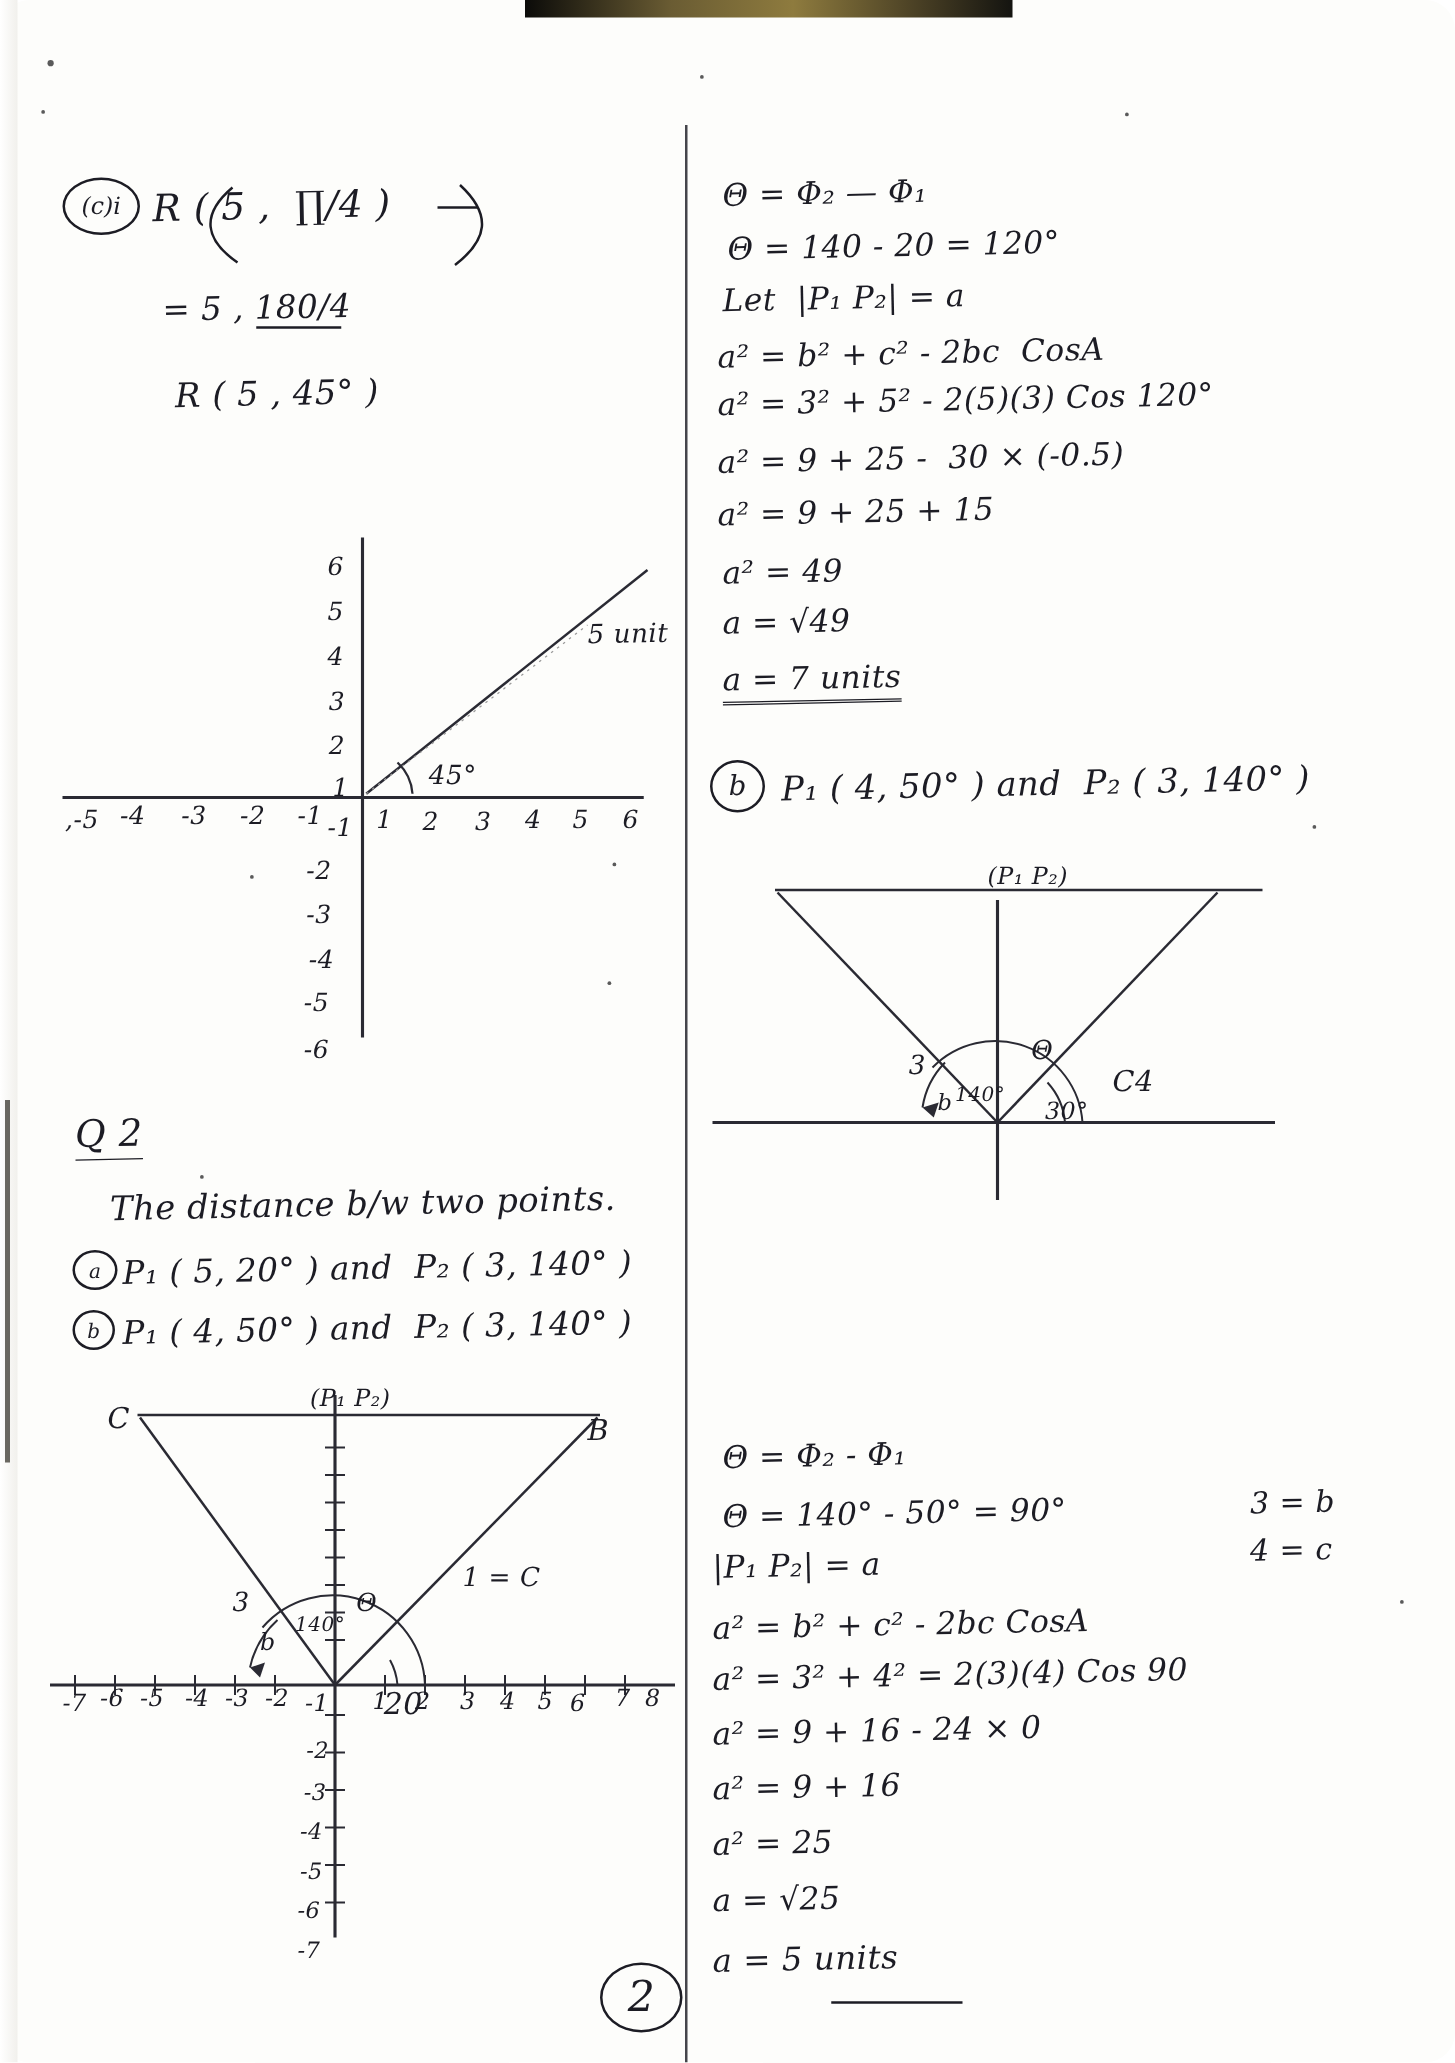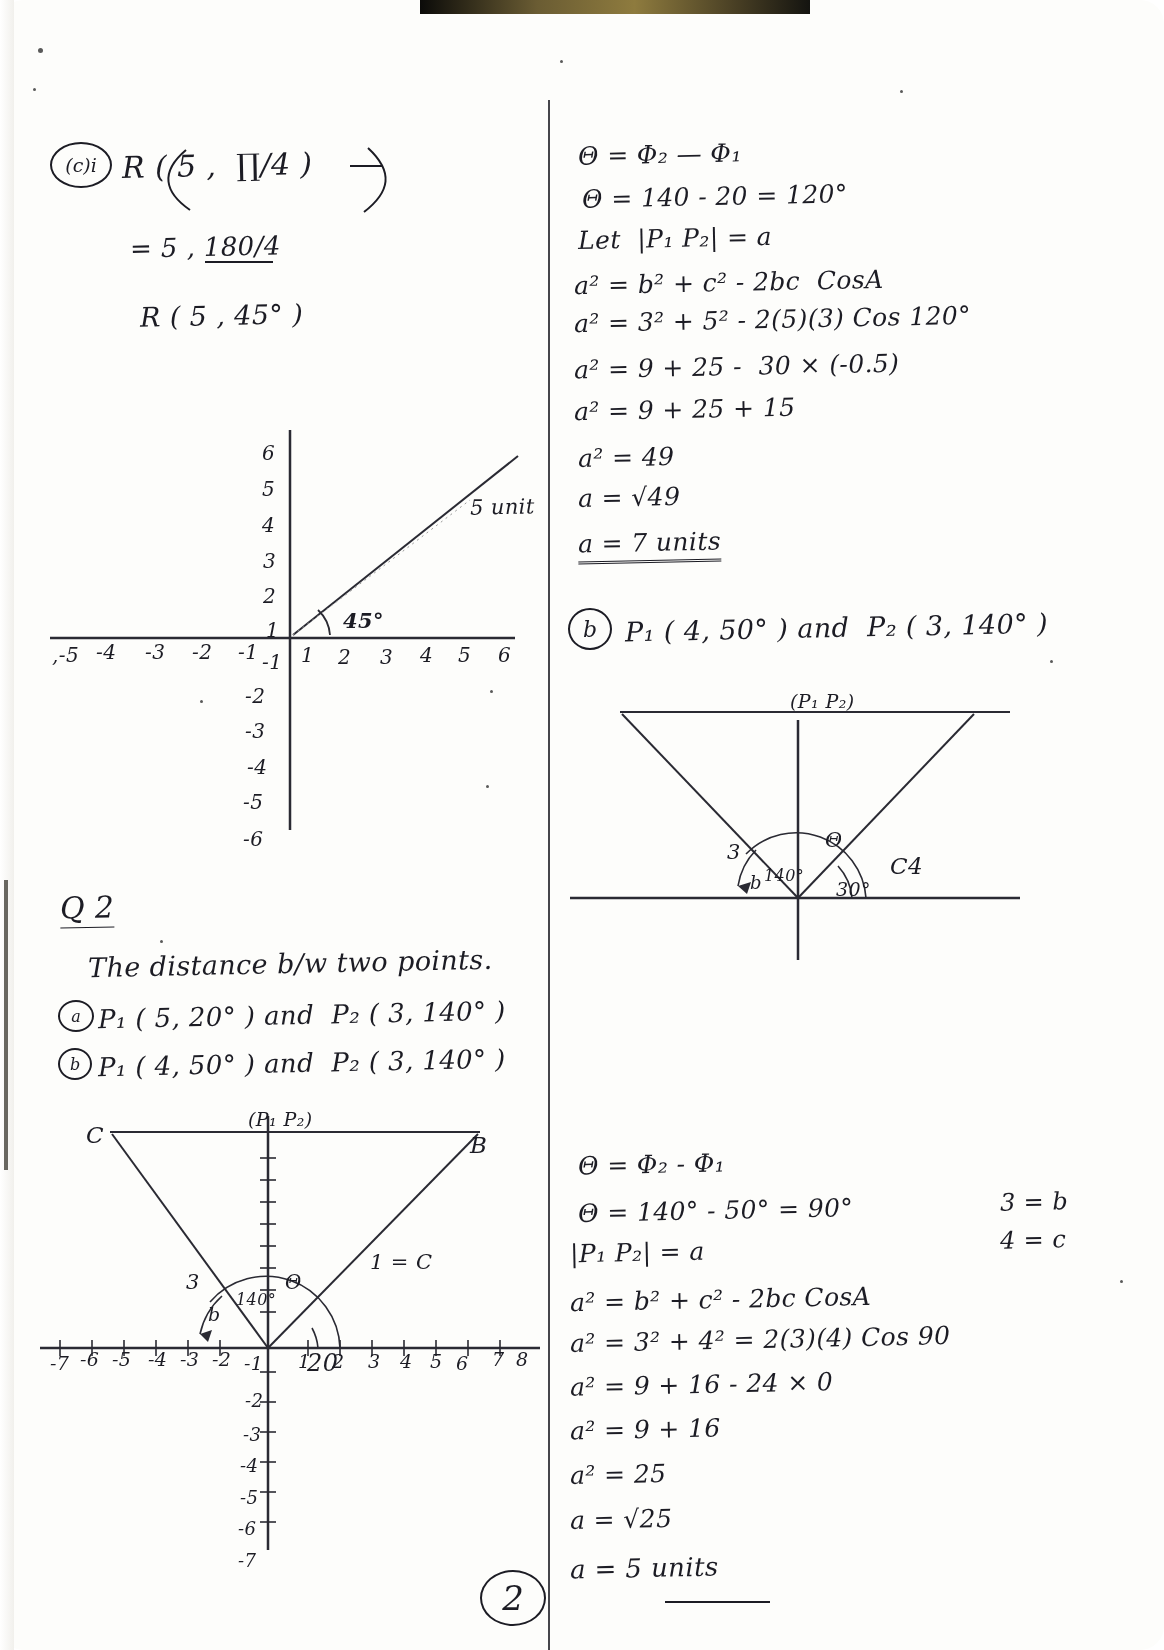--- a/index.html
+++ b/index.html
@@ -147,21 +147,21 @@
     <div class="hw med" style="left:192px;top:640px;">-2</div>
     <div class="hw med" style="left:238px;top:640px;">-1</div>
 
     <div class="hw med" style="left:301px;top:643px;">1</div>
     <div class="hw med" style="left:338px;top:645px;">2</div>
     <div class="hw med" style="left:380px;top:645px;">3</div>
     <div class="hw med" style="left:420px;top:643px;">4</div>
     <div class="hw med" style="left:458px;top:643px;">5</div>
     <div class="hw med" style="left:498px;top:643px;">6</div>
 
-    <div class="hw med" style="left:343px;top:608px;font-size:21px;font-weight:bold;">45°</div>
+    <div class="hw med" style="left:343px;top:608px;font-size:21px;">45°</div>
     <div class="hw med rot-1" style="left:470px;top:495px;font-size:21px;">5 unit</div>
   </div>
 
   <div class="hw xl ul rot-1" style="left:60px;top:890px;font-size:30px;padding-bottom:2px;">Q 2</div>
 
   <div class="hw xl rot-1" style="left:88px;top:948px;font-size:27px;">The distance b/w two points.</div>
 
   <div class="circle-label" style="left:58px;top:1000px;width:32px;height:28px;font-size:16px;">
     <span>a</span>
   </div>

